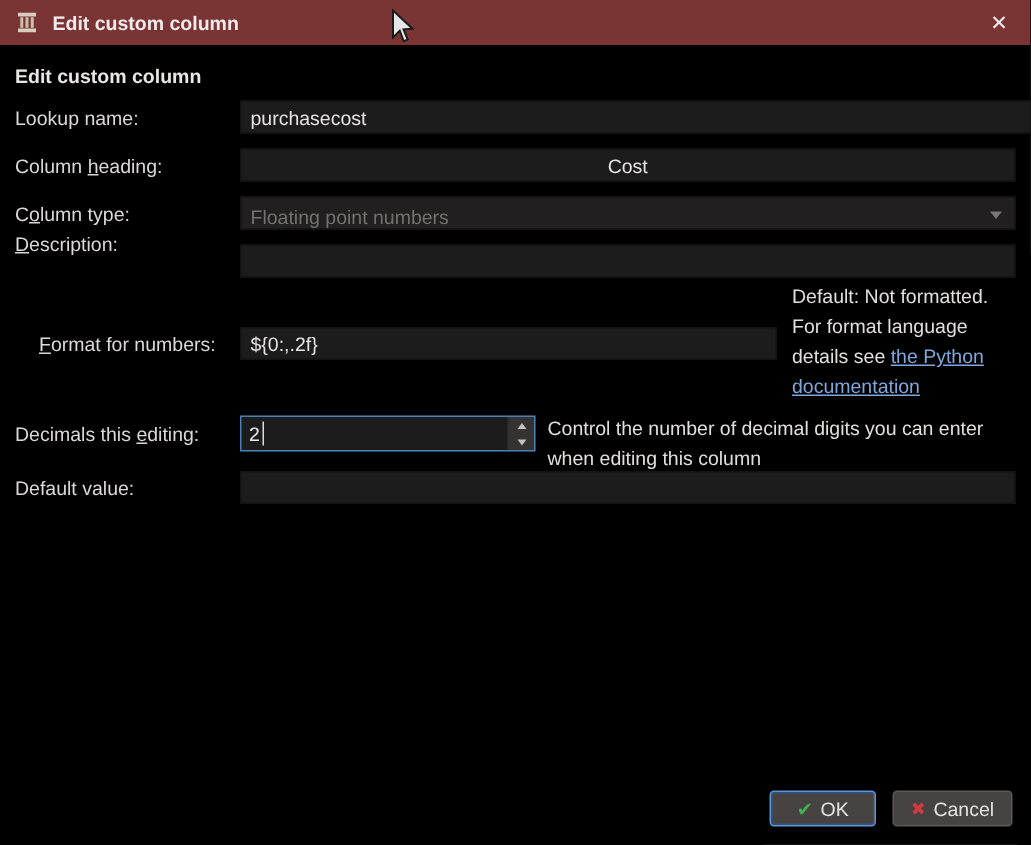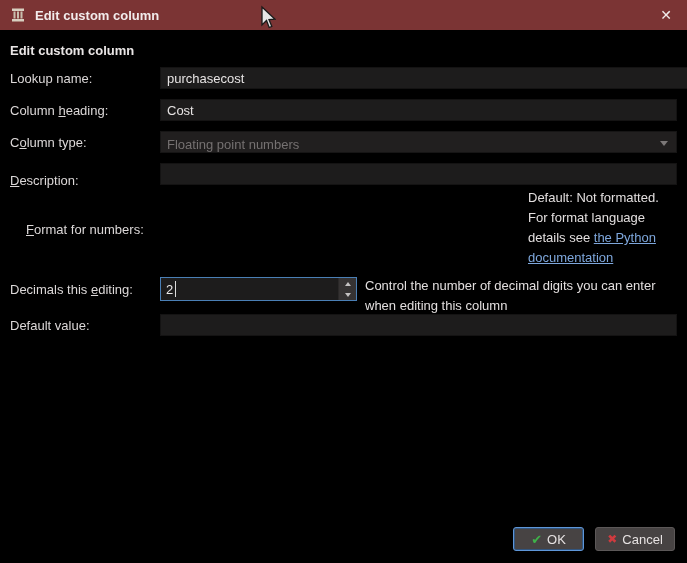--- a/index.html
+++ b/index.html
@@ -101,42 +101,43 @@
   <div class="dlg-heading">Edit custom column</div>
 
   <div class="flabel" style="top:71px;">
     <span>Lookup name:</span>
   </div>
   <input class="tinput" style="left: 160px; top: 67px; width: 568px;" type="text" value="purchasecost">
 
   <div class="flabel" style="top:103px;">
     <span>Column </span><span class="mn">h</span><span>eading:</span>
   </div>
-  <input class="tinput" style="left: 160px; top: 99px; width: 517px;" type="text" value="Cost">
+  <input class="tinput" style="left: 160px; top: 99px; width: 517px; text-align: center;" type="text" value="Cost">
 
   <div class="flabel" style="top:135px;">
     <span>C</span><span class="mn">o</span><span>lumn type:</span>
   </div>
   <div class="combo" style="left:160px; top:131px; width:517px;">
     <span>Floating point numbers</span>
     <span class="chevron"></span>
   </div>
 
-  <div class="flabel" style="top:173px;">
+  <div class="flabel" style="top:155px;">
     <span></span><span class="mn">D</span><span>escription:</span>
   </div>
   <input class="tinput" style="left: 160px; top: 163px; width: 517px;" type="text" value="">
 
   <div class="note" style="left:528px; top:188px; width:152px;">
     <span>Default: Not formatted. For format language details see </span><a>the Python documentation</a>
   </div>
 
   <div class="flabel" style="top:222px;margin-left:16px;">
     <span></span><span class="mn">F</span><span>ormat for numbers:</span>
   </div>
+  <input class="tinput" style="left: 160px; top: 218px; width: 358px;" type="text" value="${0:,.2f}">
 
   <div class="note" style="left:365px; top:276px; width:318px; line-height:20px;">
     <span>Control the number of decimal digits you can enter when editing this column</span>
   </div>
 
   <div class="flabel" style="top:282px;">
     <span>Decimals this </span><span class="mn">e</span><span>diting:</span>
   </div>
   <div class="spinbox" style="left:160px; top:277px; width:197px;">
     <input type="text" value="2" style="">

